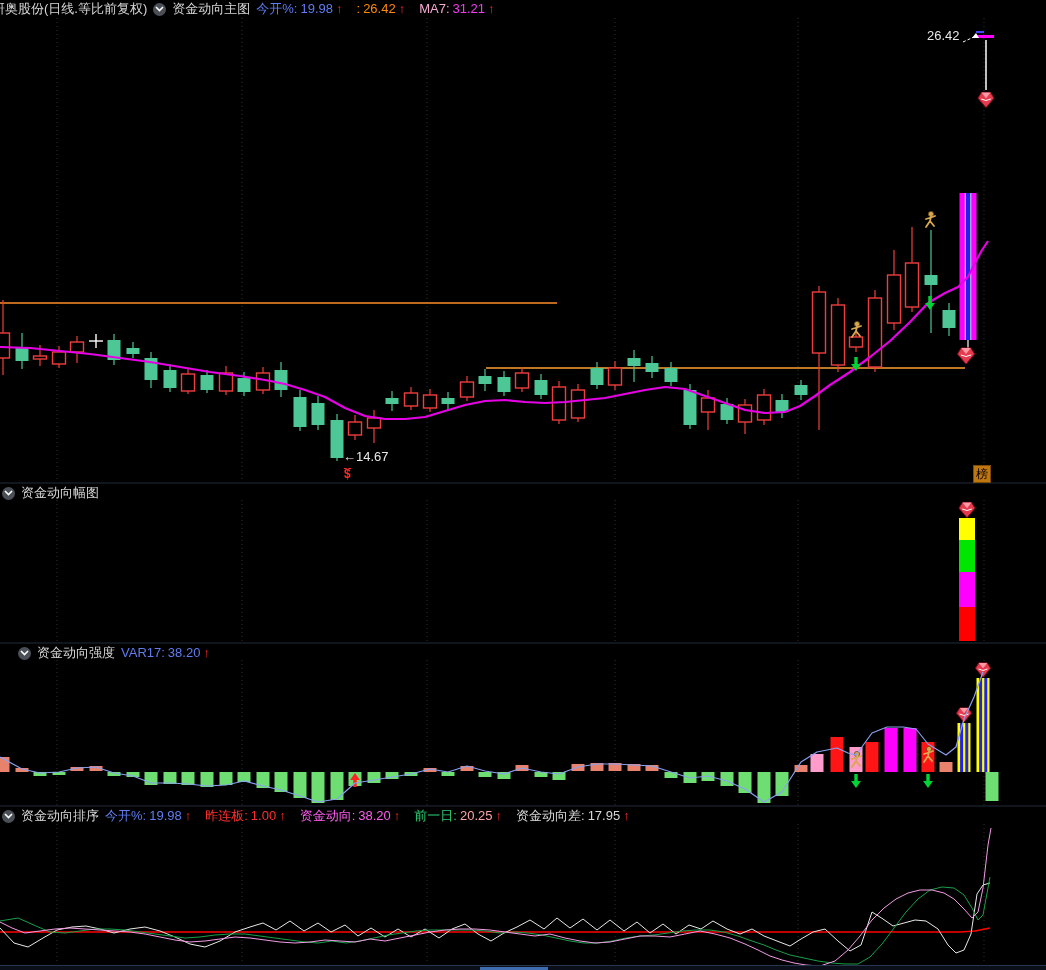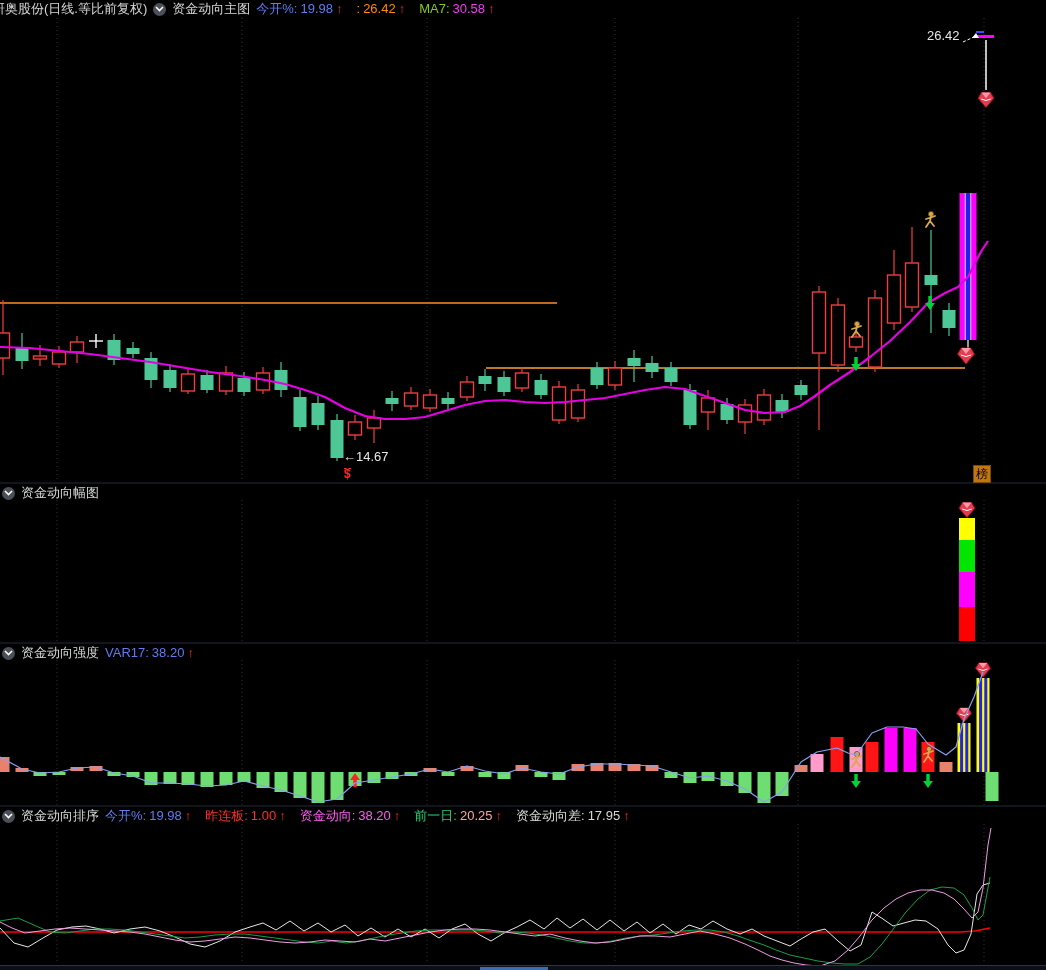--- a/index.html
+++ b/index.html
@@ -311,37 +311,37 @@
           <span style="color: rgb(95, 124, 240);">今开%:</span>
           <span style="color: rgb(95, 124, 240);">19.98</span>
           <span class="arrow">↑</span>
         </span>
         <span class="metric">
           <span style="color: rgb(255, 138, 0);">:</span>
           <span style="color: rgb(255, 138, 0);">26.42</span>
           <span class="arrow">↑</span>
         </span>
         <span class="metric">
-          <span style="color: #84cc16;">MA7:</span>
-          <span style="color: rgb(242, 60, 242);">30.58</span>
+          <span style="color: #f9a8d4;">MA7:</span>
+          <span style="color: rgb(242, 60, 242);">31.21</span>
           <span class="arrow">↑</span>
         </span>
       </span>
   </div>
 
   <div class="hdr" style="left:0;top:485px;">
     <span class="chev" style="margin-left:2px;">
       <svg width="9" height="6" viewBox="0 0 9 6">
           <polyline points="1,1 4.5,4.5 8,1" fill="none" stroke="#fff" stroke-width="1.6"></polyline>
         </svg>
     </span>
     <span class="t">资金动向幅图</span>
   </div>
 
-  <div class="hdr" style="left:0;top:645px;">
+  <div class="hdr" style="left:16px;top:645px;">
     <span class="chev" style="margin-left:2px;">
       <svg width="9" height="6" viewBox="0 0 9 6">
           <polyline points="1,1 4.5,4.5 8,1" fill="none" stroke="#fff" stroke-width="1.6"></polyline>
         </svg>
     </span>
     <span class="t">资金动向强度</span>
     <span class="metric">
       <span style="color:#5f7cf0">VAR17:</span>
       <span style="color:#5f7cf0">38.20</span>
       <span class="arrow">↑</span>

